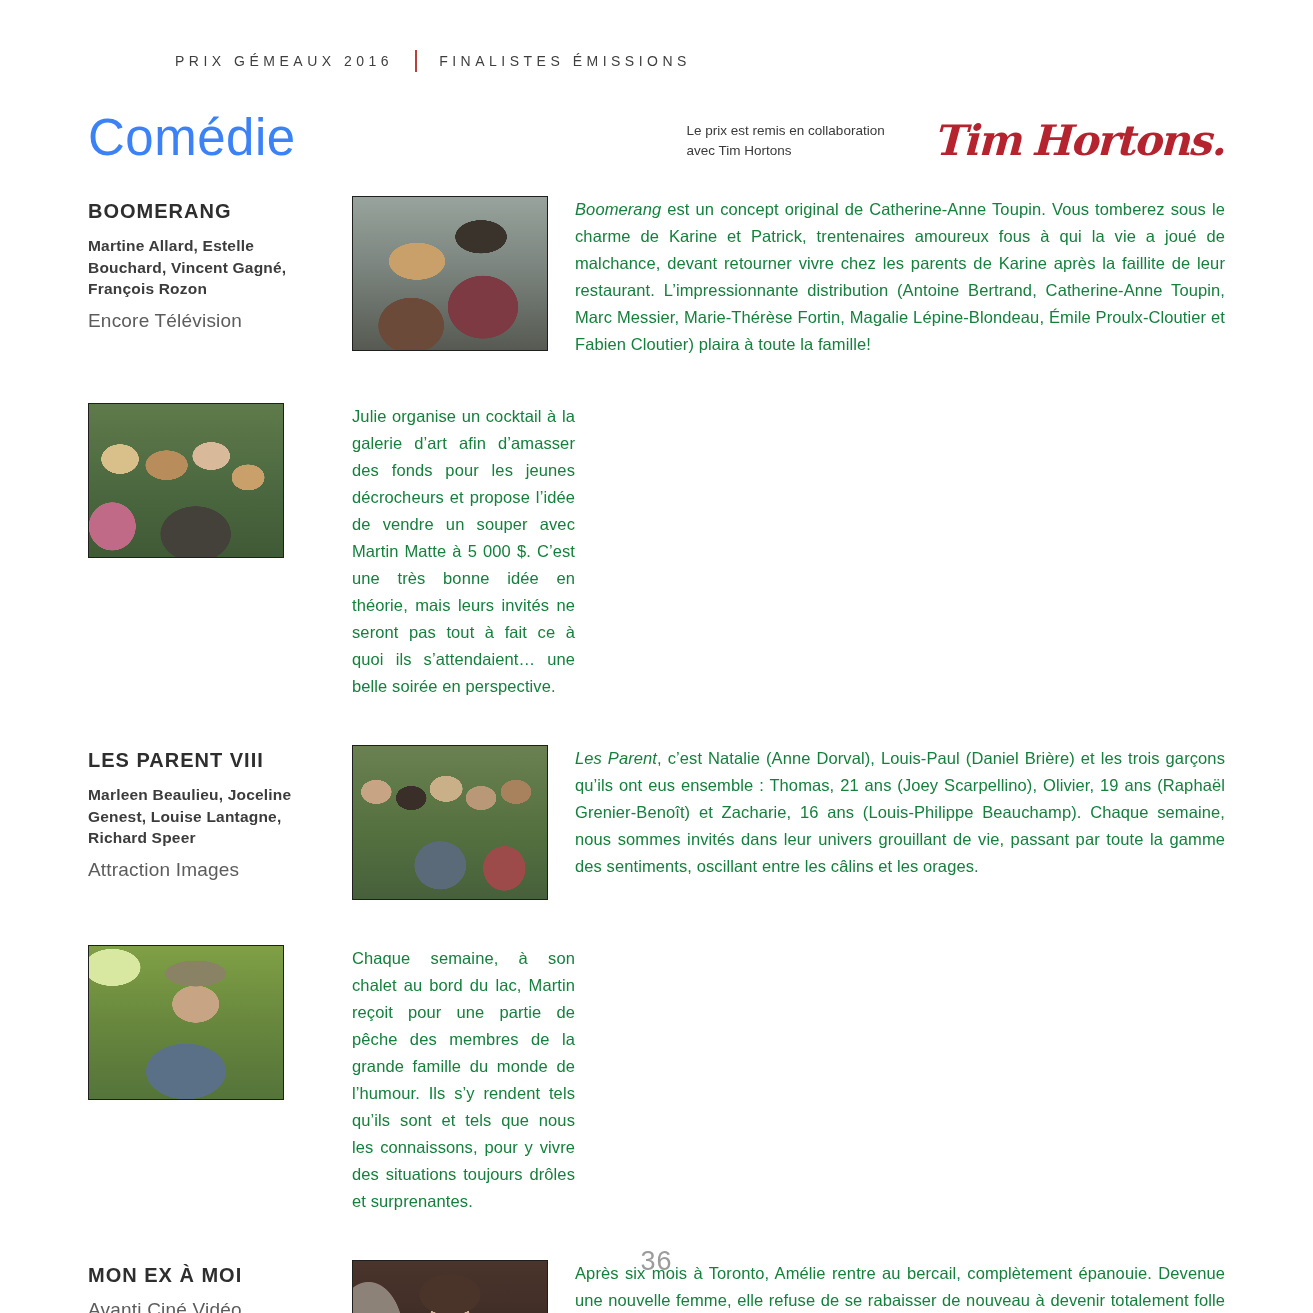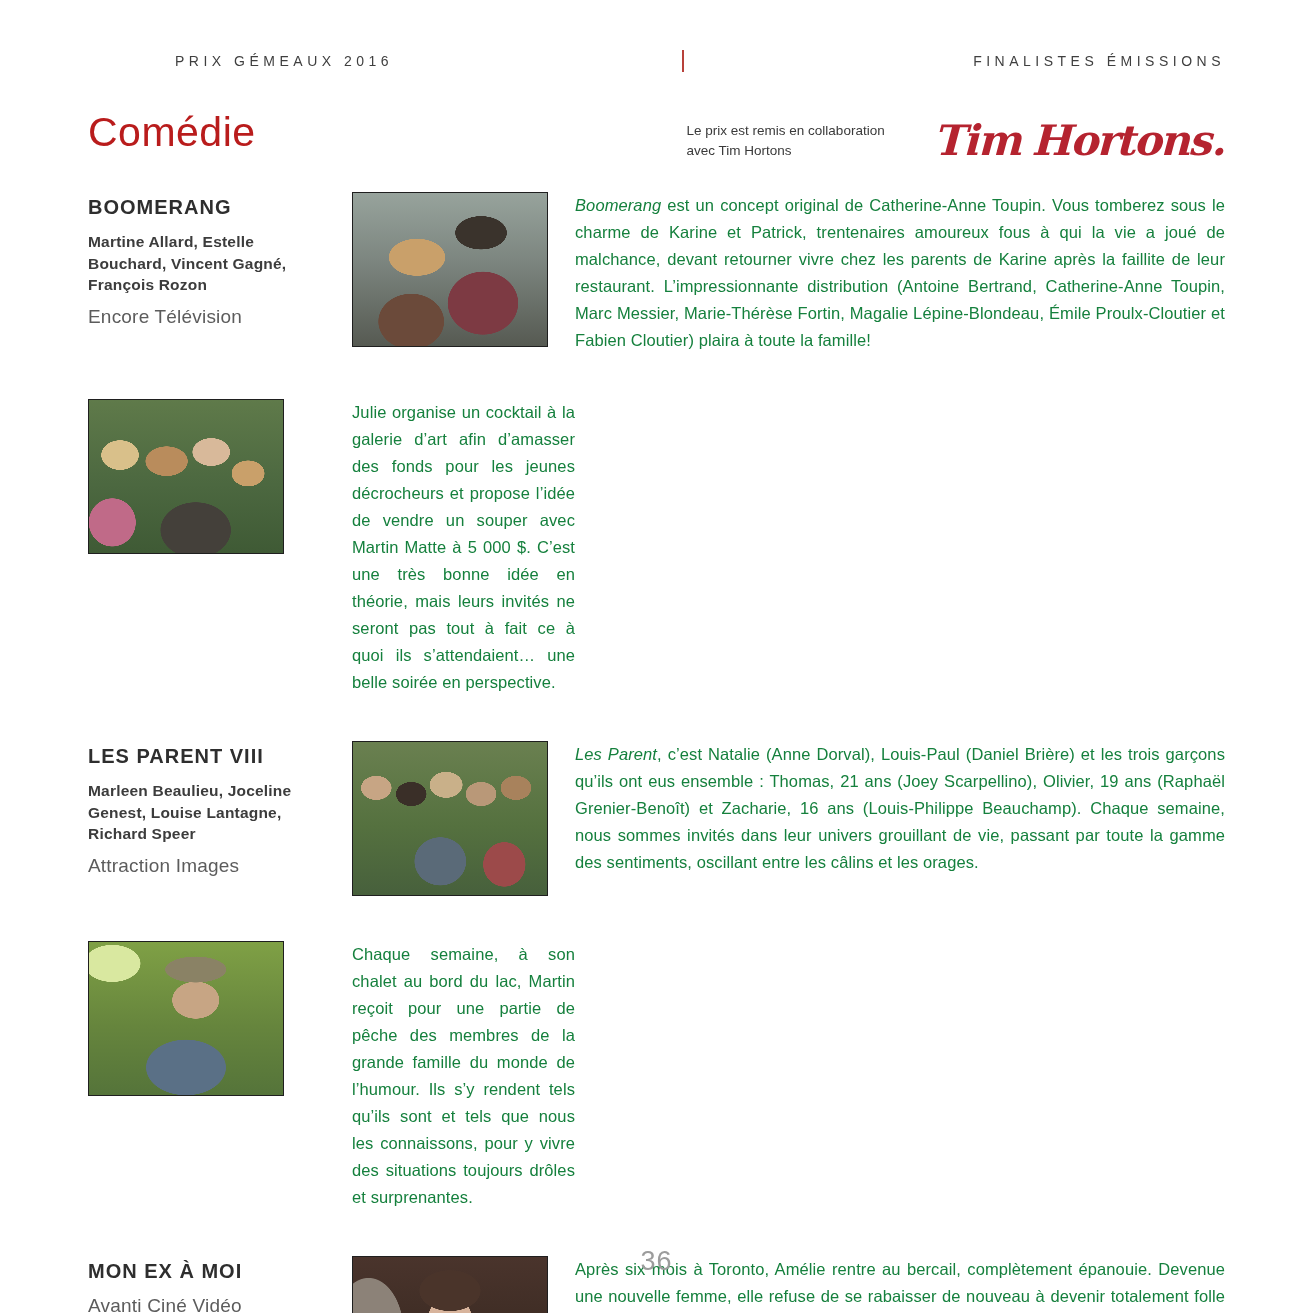--- a/index.html
+++ b/index.html
@@ -11,31 +11,31 @@
     position: relative;
     overflow: hidden;
   }
   .page { padding: 50px 88px 0 88px; }
 
   
   .doc-header {
     display: flex; align-items: center;
     margin-left: 87px; margin-bottom: 38px;
     font-size: 14px; letter-spacing: 4.5px;
-    color: #3f3f3f; font-weight: 500; justify-content: space-between;
+    color: #3f3f3f; font-weight: 500;
   }
   .doc-header .divider {
     width: 2px; height: 22px; background: #b8413a;
     margin: 0 22px;
   }
 
   
   .title-band { display: flex; align-items: flex-start; margin-bottom: 30px; }
   .page-title {
-    font-size: 41px; font-weight: 400; color: #b91c1c;
+    font-size: 51px; font-weight: 400; color: #3b82f6;
     letter-spacing: 0.5px; flex: 0 0 auto; line-height: 1.1;
   }
   .collab-wrap { margin-left: auto; display: flex; align-items: center; gap: 52px; padding-top: 10px; }
   .collab-text { font-size: 13.5px; line-height: 1.45; color: #3a3a3a; max-width: 210px; }
   .sponsor-logo {
     font-family: "DejaVu Serif", serif;
     font-style: italic; font-weight: bold;
     font-size: 42px; color: #b5232f;
     letter-spacing: -2px; transform: skewX(-4deg);
     white-space: nowrap; line-height: 1;

